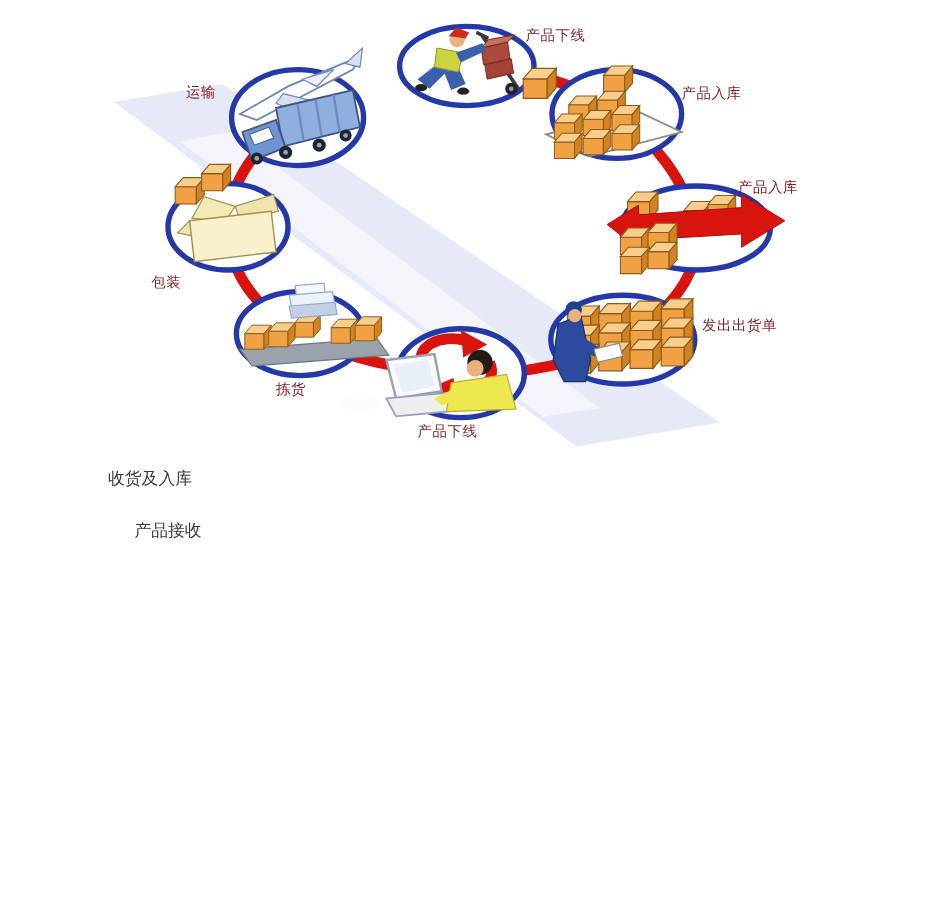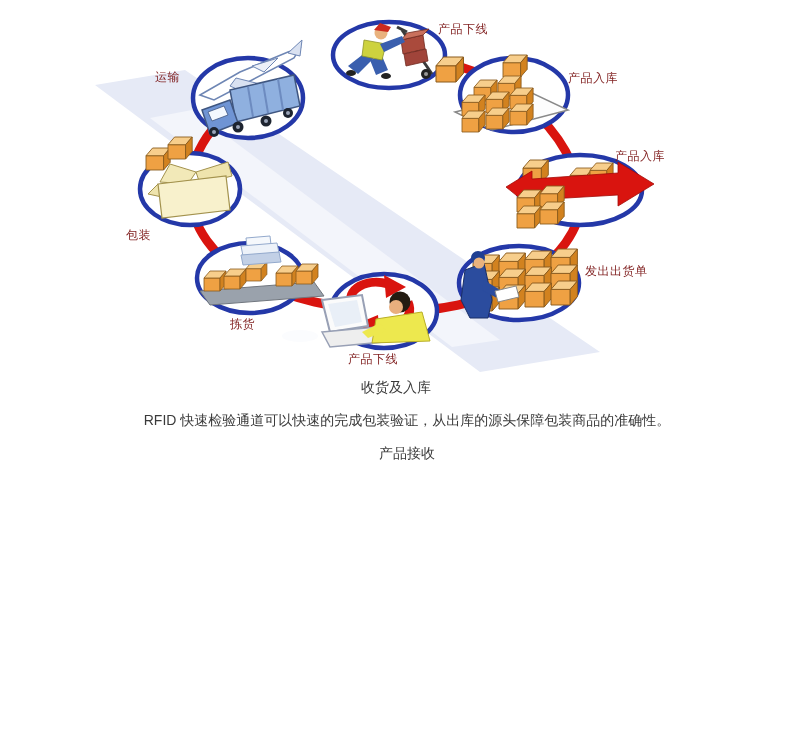--- a/index.html
+++ b/index.html
@@ -4,21 +4,21 @@
 <style>
   html,body{margin:0;padding:0;background:#ffffff;}
   .page{position:relative;width:787px;height:748px;background:#fff;overflow:hidden;
         font-family:"Liberation Sans","DejaVu Sans",sans-serif;}
   .diagram{position:absolute;left:0;top:0;width:787px;height:380px;}
   .diagram svg{position:absolute;left:0;top:0;}
   .dlabel{position:absolute;font-size:12px;font-weight:normal;color:#7f1d1d;
           white-space:nowrap;letter-spacing:0.5px;}
   .content{position:absolute;left:90px;top:370px;width:612px;color:#3a3a3a;
            font-size:14px;}
-  .content p{margin:2px 0;line-height:31px;text-align:center;}
+  .content p{margin:13px 0;line-height:31px;}
   .content p.h{text-indent:22px;}
   .content p.h.first{text-indent:0;}
   .content p.para{text-indent:22px;}
 </style>
 </head>
 <body>
 
 <div class="page">
 
   <div class="diagram">
@@ -184,17 +184,16 @@
     <div class="dlabel" style="left:568px;top:70px">产品入库</div>
     <div class="dlabel" style="left:615px;top:148px">产品入库</div>
     <div class="dlabel" style="left:585px;top:263px">发出出货单</div>
     <div class="dlabel" style="left:348px;top:351px">产品下线</div>
     <div class="dlabel" style="left:230px;top:316px">拣货</div>
     <div class="dlabel" style="left:126px;top:227px">包装</div>
   </div>
 
   <div class="content">
     <p class="h first">收货及入库</p>
-    <p class="para">RFID 快速检验通道可以快速的完成包装验证，从出库的源头保障包装商品的准确性。</p>
     <p class="h">产品接收</p>
   </div>
 
 </div>
 
 </body></html>

